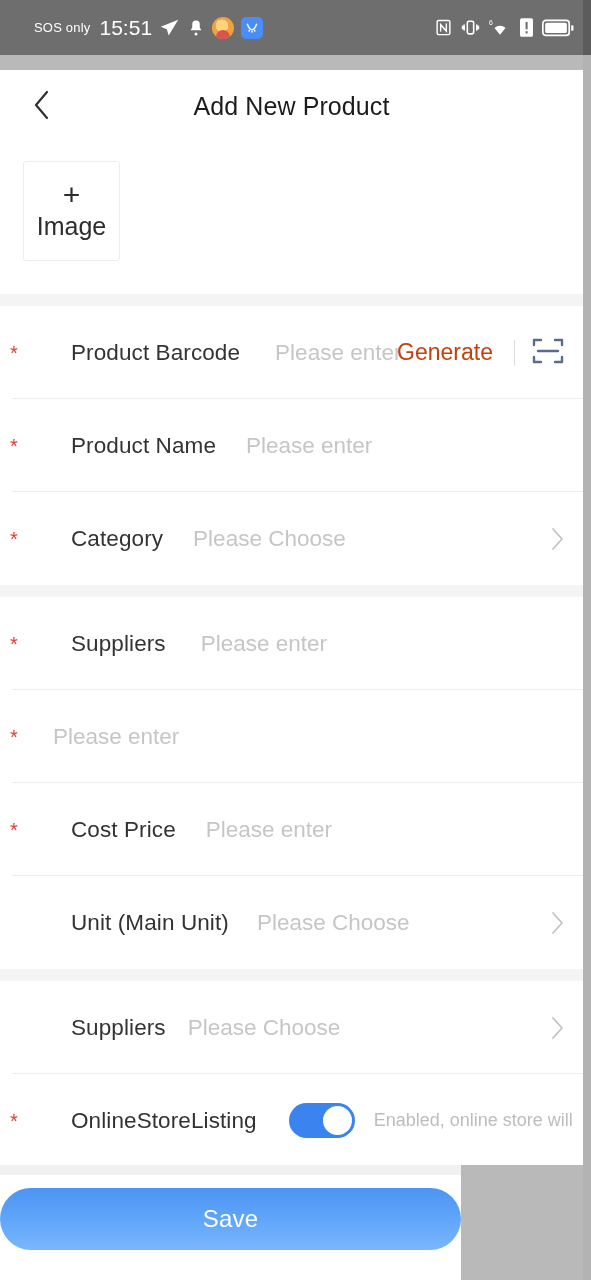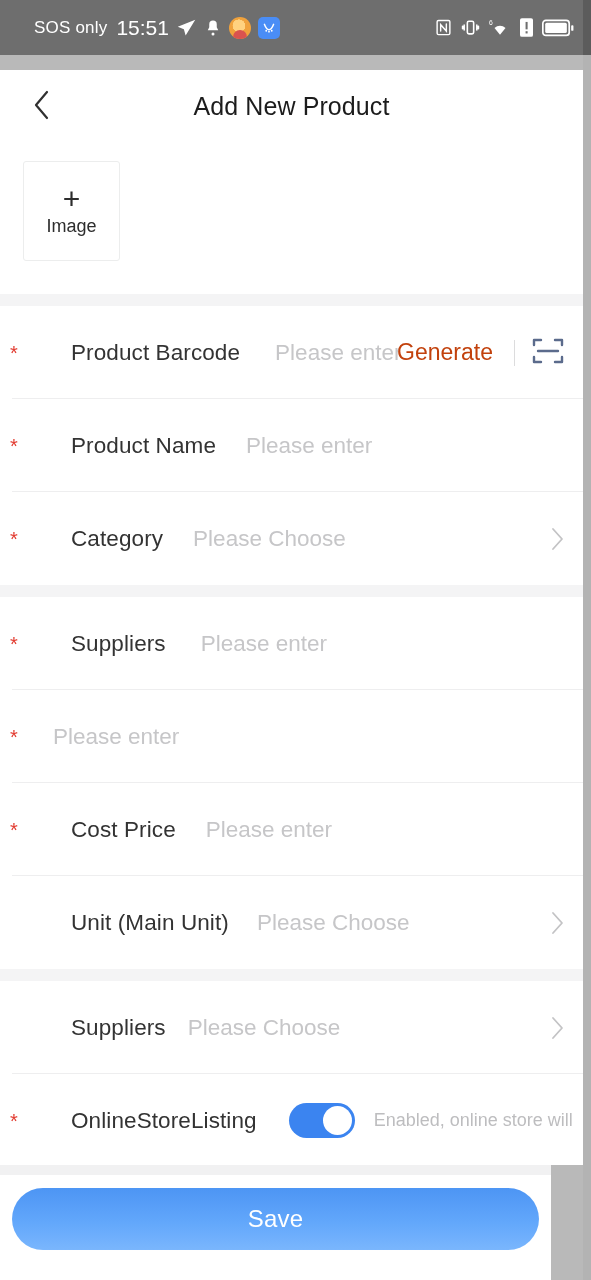--- a/index.html
+++ b/index.html
@@ -36,21 +36,21 @@
     padding: 0 17px 0 34px;
     color: #ffffff;
   }
   .sb-left {
     display: flex;
     align-items: center;
     gap: 7px;
     flex: 1;
   }
   .sb-carrier {
-    font-size: 17px;
+    font-size: 13px;
     letter-spacing: .2px;
     white-space: nowrap;
   }
   .sb-time {
     font-size: 21px;
     font-weight: 400;
     margin-left: 2px;
     white-space: nowrap;
   }
   .sb-right {
@@ -144,21 +144,21 @@
     cursor: pointer;
     box-sizing: border-box;
   }
   .uploader .plus {
     font-size: 30px;
     line-height: 26px;
     color: #2d2d2d;
     font-weight: 300;
   }
   .uploader .uplabel {
-    font-size: 18px;
+    font-size: 25px;
     color: #2d2d2d;
   }
 
   
   .row {
     position: relative;
     display: flex;
     align-items: center;
     height: 93px;
     padding: 0 19px 0 10px;
@@ -279,21 +279,21 @@
     margin-left: 19px;
     white-space: nowrap;
     overflow: hidden;
   }
 
   
   .savebar {
     position: absolute;
     left: 0;
     top: 1165px;
-    width: 551px;
+    width: 461px;
     height: 115px;
     background: #ffffff;
     border-top: 10px solid #f1f1f2;
     box-sizing: border-box;
     display: flex;
     align-items: flex-start;
     justify-content: center;
   }
   .save-btn {
     margin-top: 13px;

